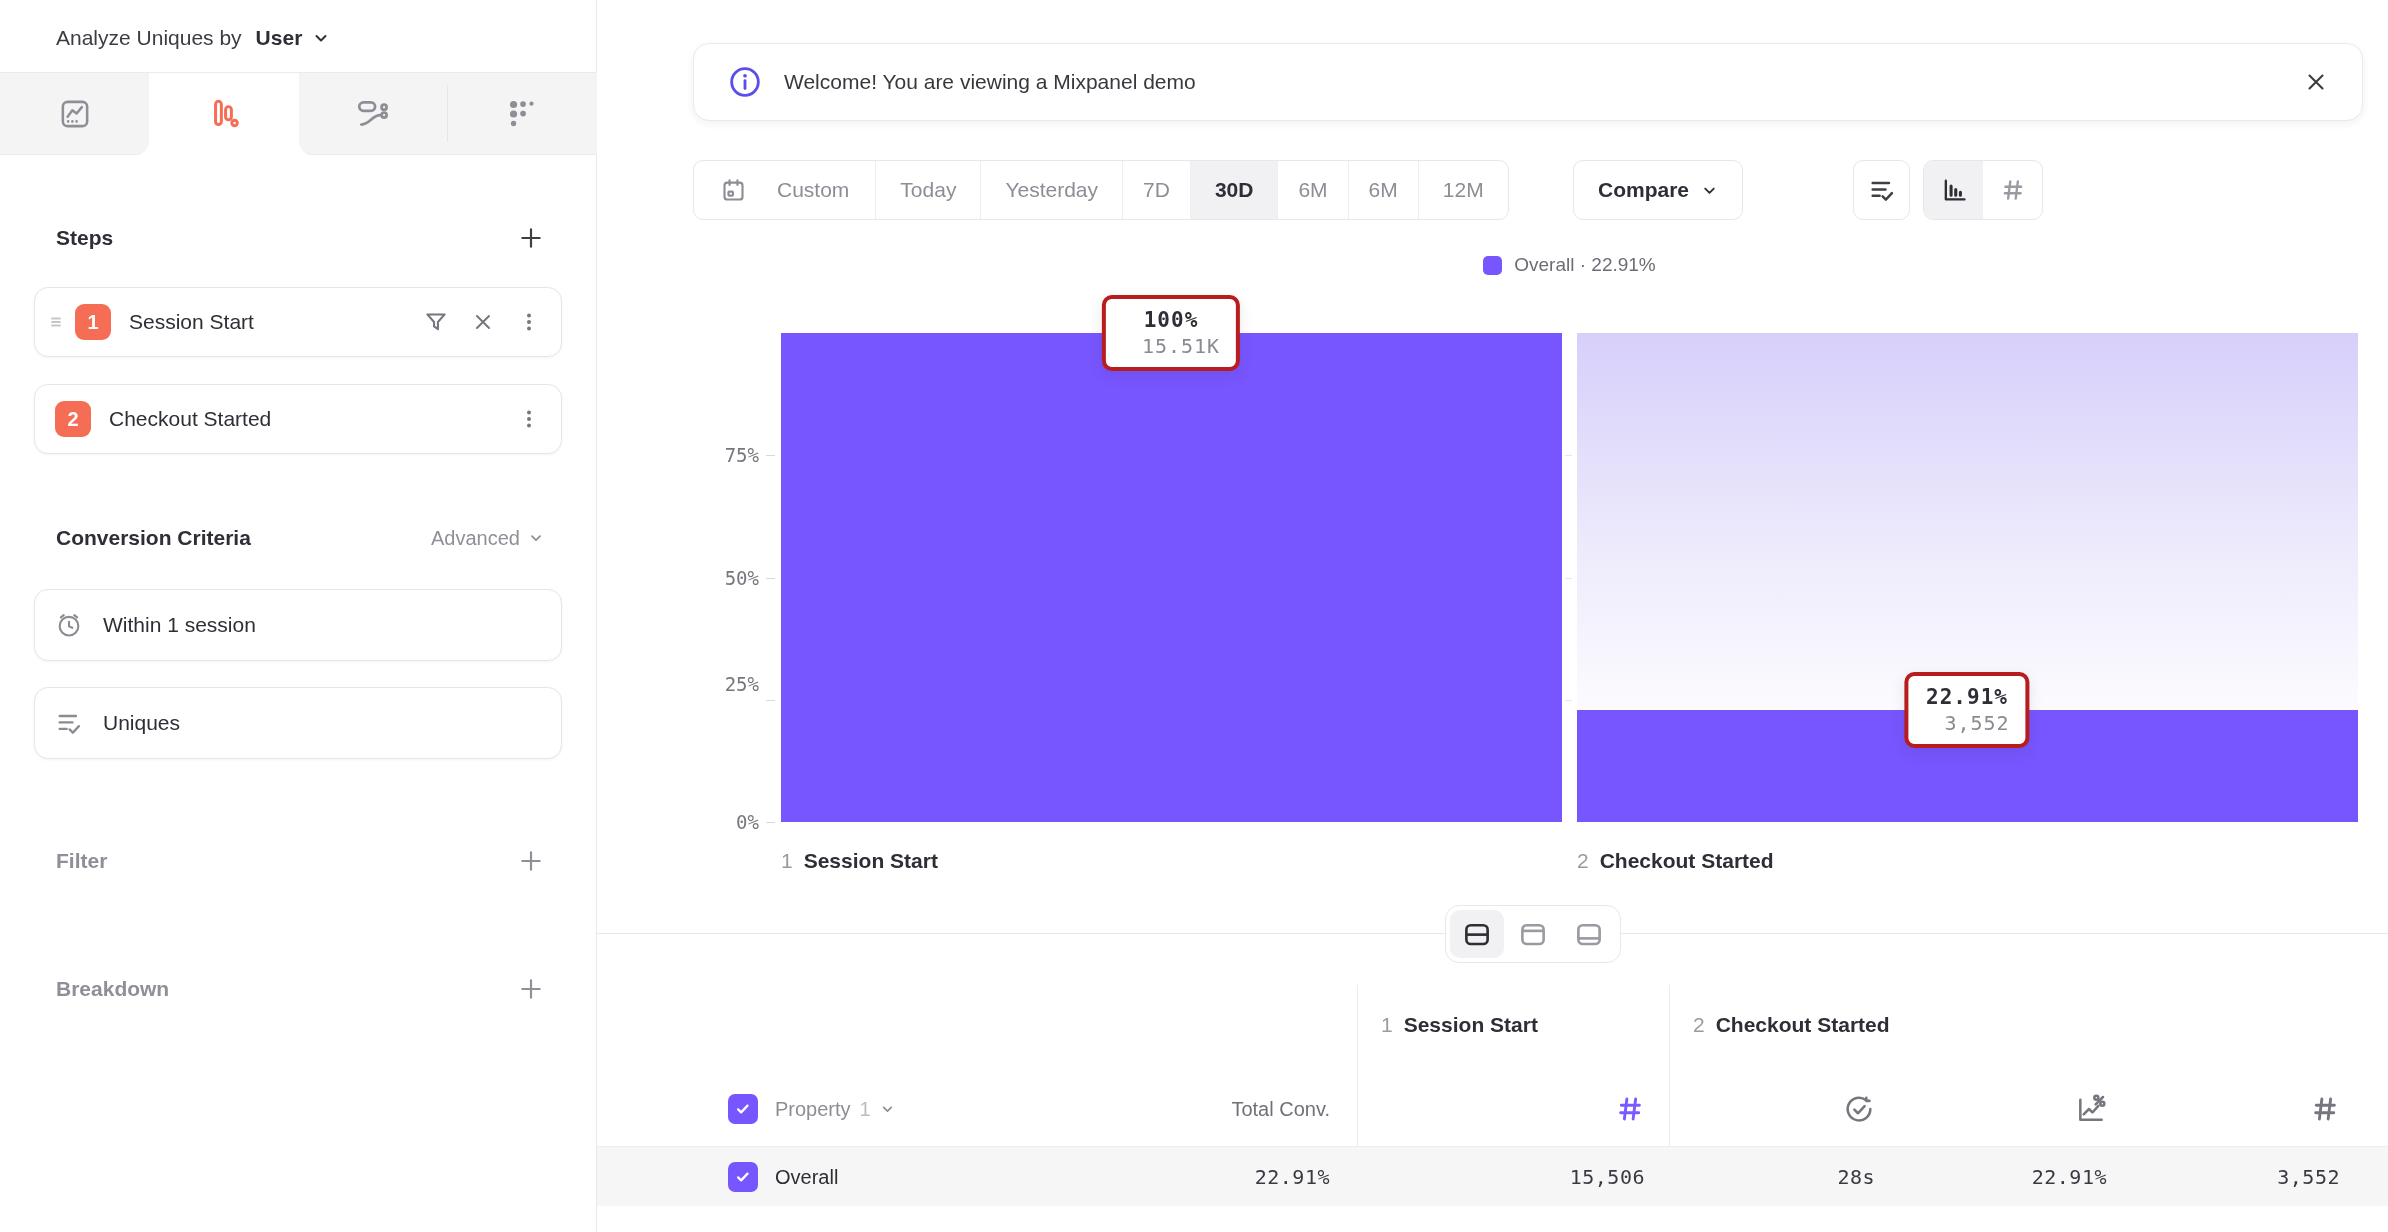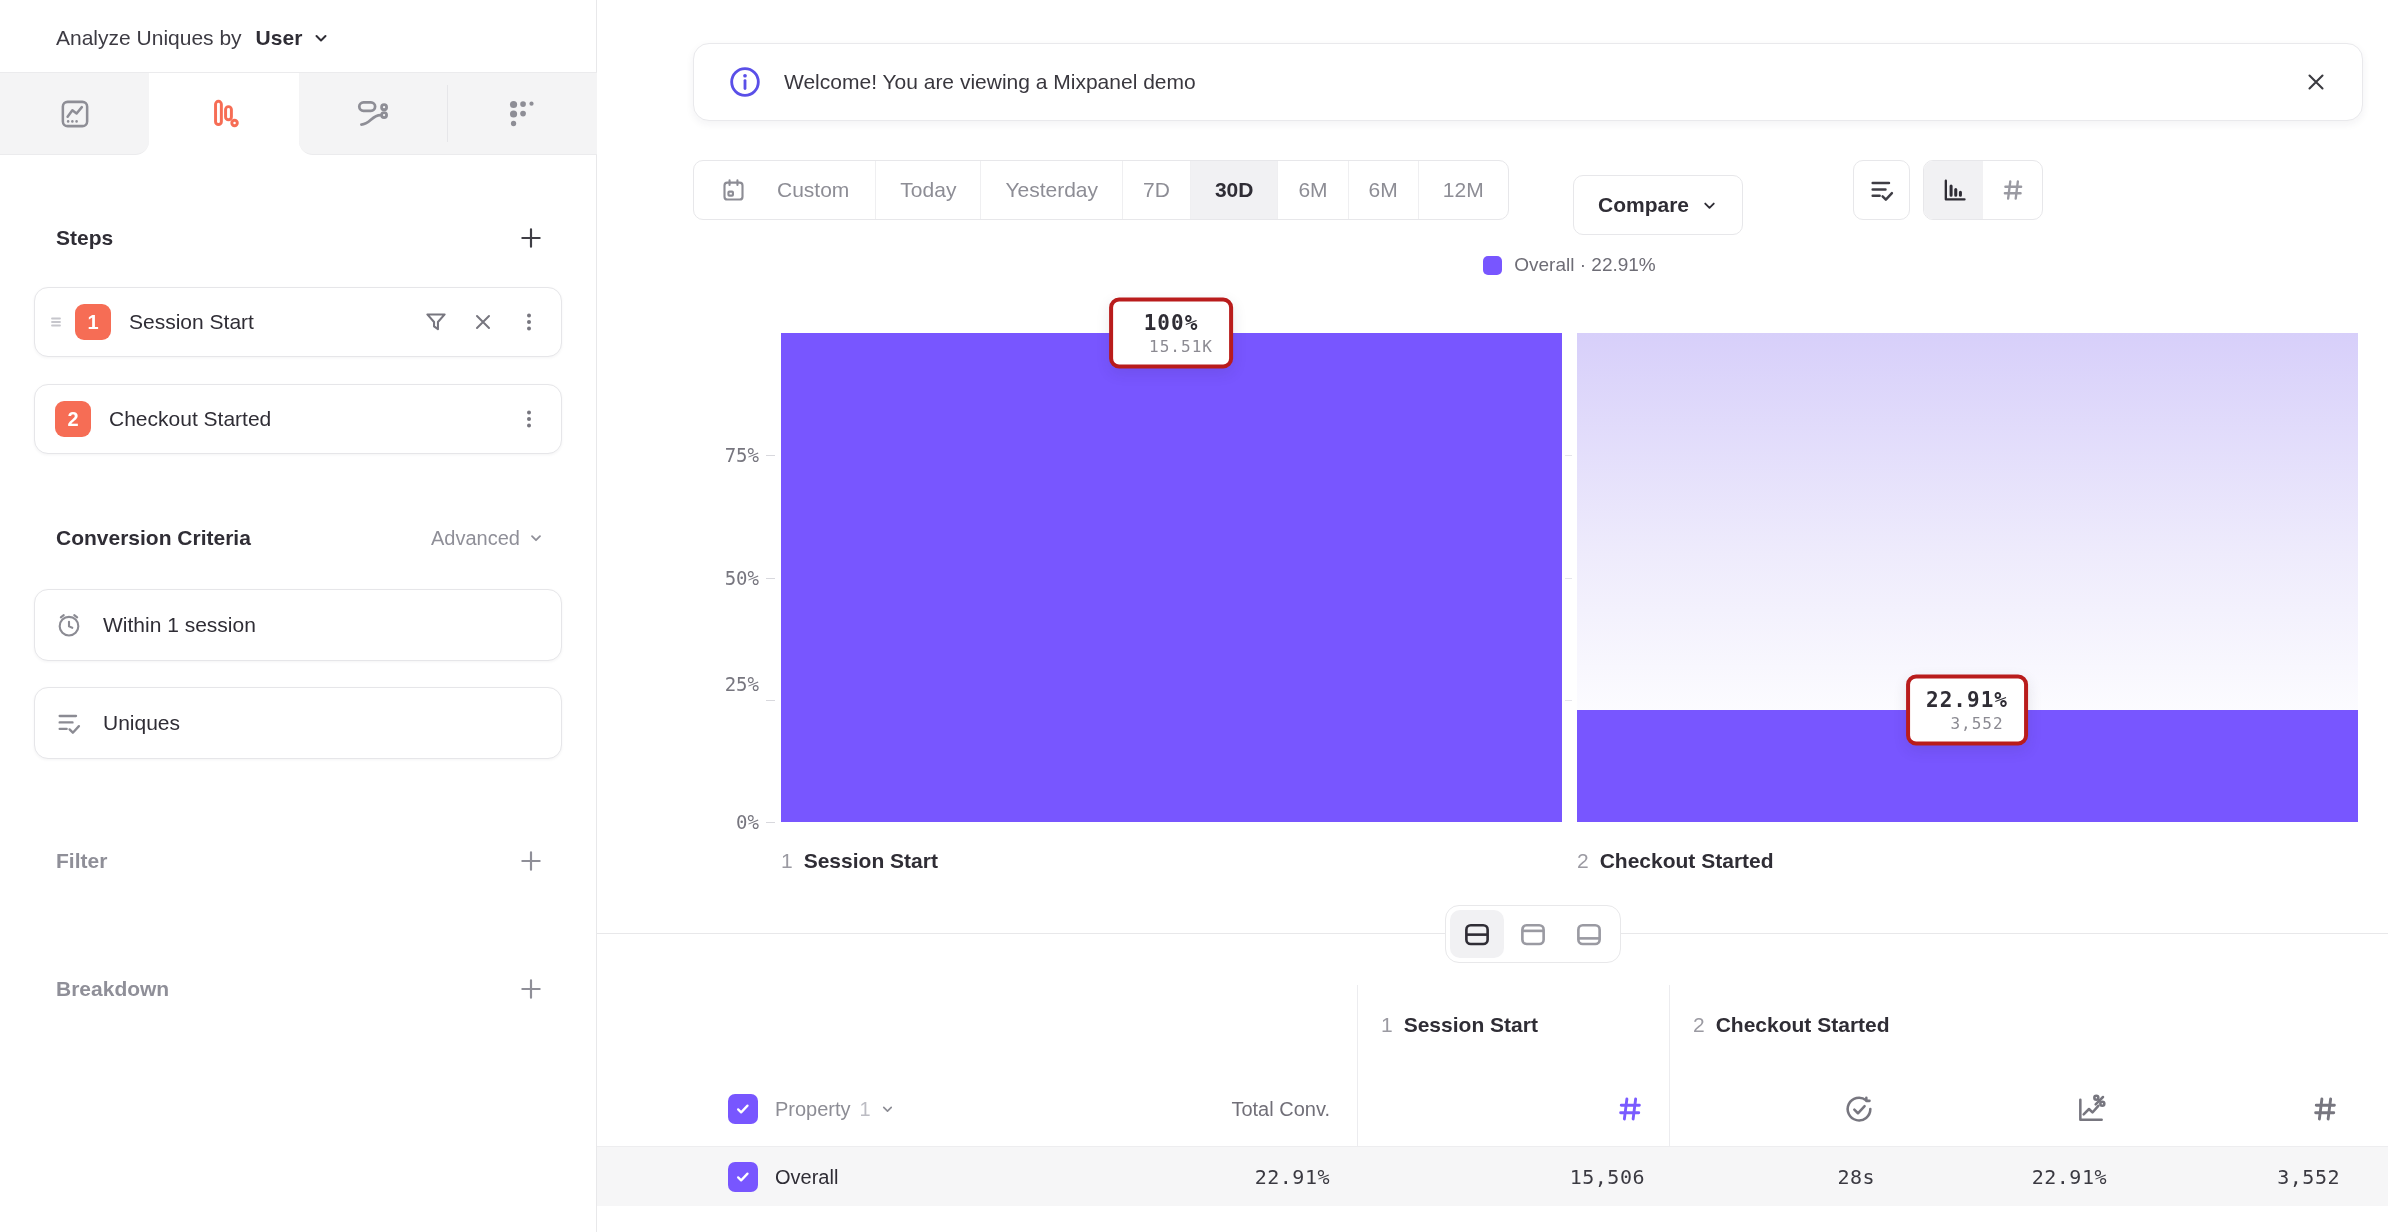--- a/index.html
+++ b/index.html
@@ -37,21 +37,21 @@
   .banner { position:absolute; left:96px; top:43px; width:1670px; height:78px; background:#fff; border:1px solid #e9e9ec; border-radius:16px; box-shadow:0 3px 8px rgba(40,40,70,.06); display:flex; align-items:center; padding:0 34px; }
   .banner-text { font-size:21px; color:#39373e; margin-left:22px; }
   .banner-close { margin-left:auto; color:#3b3b40; cursor:pointer; display:flex; }
 
   .toolbar { position:absolute; left:0; top:160px; width:100%; height:60px; }
   .ranges { position:absolute; left:96px; top:0; height:60px; display:flex; align-items:stretch; border:1px solid #e7e7ea; border-radius:10px; background:#fff; overflow:hidden; }
   .range { display:flex; align-items:center; gap:30px; padding:0 24px; font-size:21px; font-weight:500; color:#8d8d95; border-left:1px solid #efeff1; cursor:pointer; white-space:nowrap; }
   .range:first-child { border-left:none; padding:0 26px; }
   .range.active { background:#f1f1f3; color:#2f2d35; font-weight:600; }
   .btn { position:absolute; top:0; height:60px; display:flex; align-items:center; gap:12px; border:1px solid #e7e7ea; border-radius:10px; background:#fff; font-size:21px; font-weight:600; color:#2f2d35; padding:0 24px; cursor:pointer; }
-  .btn-compare { left:976px;margin-top:15px; }
+  .btn-compare { left:976px; }
   .icon-btn { position:absolute; top:0; width:57px; height:60px; border:1px solid #e7e7ea; border-radius:10px; background:#fff; display:flex; align-items:center; justify-content:center; color:#3f3e45; cursor:pointer; }
   .btn-uniques { left:1256px; }
   .segmented { position:absolute; left:1326px; top:0; height:60px; width:120px; border:1px solid #e7e7ea; border-radius:10px; background:#fff; display:flex; overflow:hidden; }
   .seg { flex:1; display:flex; align-items:center; justify-content:center; color:#9a9aa2; cursor:pointer; }
   .seg.active { background:#f1f1f3; color:#2f2d35; }
   .btn-funnelsteps { right:36px; left:auto; padding:0 26px; gap:14px; }
 
   .legend { position:absolute; left:184px; width:1577px; top:254px; display:flex; align-items:center; justify-content:center; gap:12px; cursor:pointer; }
   .legend-swatch { width:19px; height:19px; border-radius:5px; background:#7856ff; }
   .legend-text { font-size:19px; color:#6e6d76; }
@@ -60,21 +60,21 @@
   .gridline { position:absolute; left:0; right:0; height:1px; background-image:repeating-linear-gradient(90deg,#e5e5eb 0 7px,transparent 7px 14px); }
   .ylabel { position:absolute; width:70px; text-align:right; font-size:19px; color:#77767f; transform:translateY(-50%); }
   .ytick { position:absolute; width:9px; height:1px; background:#d8d8dd; }
   .col { position:absolute; top:0; height:489px; }
   .col1 { left:0; width:781px; }
   .col2 { left:796px; width:781px; }
   .ghost { position:absolute; left:0; right:0; top:0; bottom:0; background:linear-gradient(180deg,#d7cffa 0%,#eeebfc 45%,#fdfdff 80%,#ffffff 100%); }
   .bar { position:absolute; left:0; right:0; bottom:0; background:#7856ff; }
   .tooltip { position:absolute; transform:translate(-50%,-50%); background:#fff; border:4px solid #b91c1c; border-radius:10px; box-shadow:0 5px 14px rgba(40,40,70,.10); padding:9px 16px; text-align:center; z-index:5; }
   .tt-main { font-size:21px; font-weight:600; color:#2f2d35; letter-spacing:1px; }
-  .tt-sub { font-size:16px; color:#8b8a92; letter-spacing:1px; margin-top:2px;margin-left:20px; }
+  .tt-sub { font-size:20px; color:#8b8a92; letter-spacing:1px; margin-top:2px;margin-left:20px; }
   .xlabels { position:absolute; top:849px; left:184px; width:1577px; height:34px; }
   .xlabel { position:absolute; display:flex; gap:11px; align-items:baseline; font-size:21px; }
   .xnum { color:#9b9aa2; font-weight:500; }
   .xname { color:#2f2d35; font-weight:600; }
 
   .divider { position:absolute; left:0; right:0; top:933px; height:1px; background:#e8e8ea; }
   .layout-toggle { position:absolute; left:848px; top:905px; width:176px; height:58px; background:#fff; border:1px solid #e8e8ea; border-radius:14px; display:flex; align-items:center; padding:4px; gap:2px; z-index:4; }
   .lt-btn { width:54px; height:48px; border-radius:10px; display:flex; align-items:center; justify-content:center; color:#9a9aa2; cursor:pointer; }
   .lt-btn.active { background:#f1f1f3; color:#2f2d35; }
 

